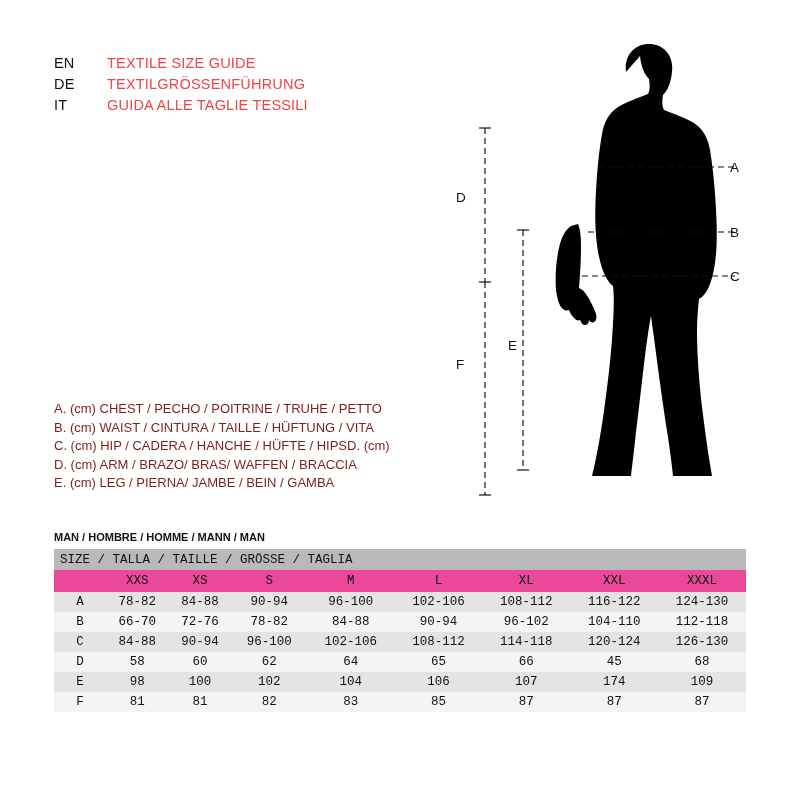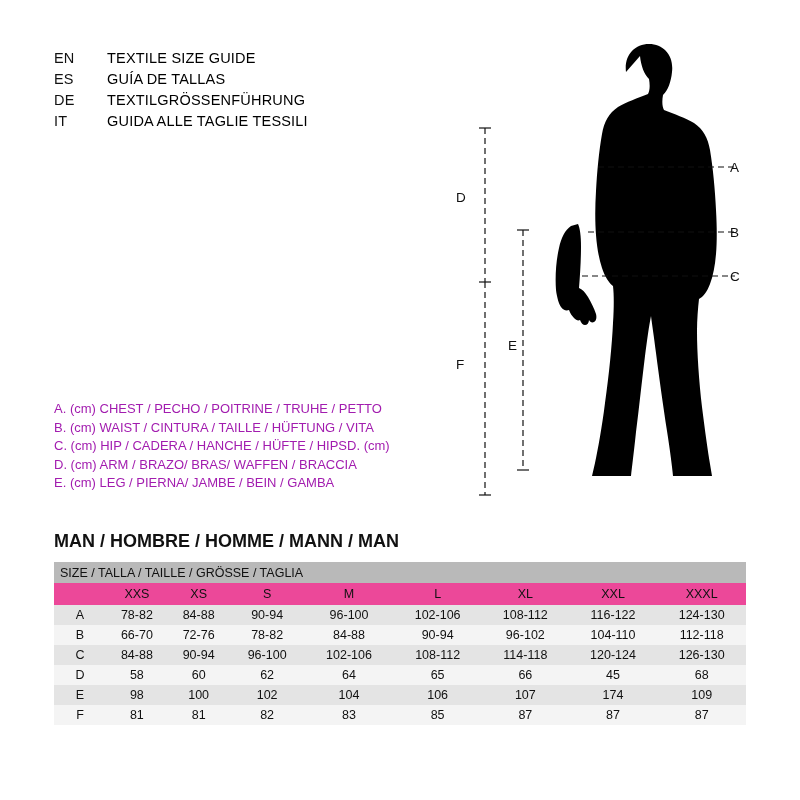--- a/index.html
+++ b/index.html
@@ -21,62 +21,63 @@
   }
 
   
   .lang-block {
     position: absolute;
     left: 54px;
     top: 50px;
   }
   .lang-row {
     display: flex;
-    align-items: flex-start;
+    align-items: flex-end;
     height: 21px;
   }
   .lang-code {
     width: 53px;
     font-size: 14.5px;
     letter-spacing: 0.2px;
     color: #111;
   }
   .lang-text {
     font-size: 14.5px;
     letter-spacing: 0.2px;
-    color: #000000;
+    color: #ef4444;
   }
 
   
   .legend {
     position: absolute;
     left: 54px;
     top: 400px;
   }
   .legend-line {
     font-size: 13px;
     line-height: 18.6px;
-    color: #a21caf;
+    color: #7f1d1d;
     white-space: nowrap;
   }
   .legend-gender {
     position: absolute;
     left: 54px;
     top: 531px;
-    font-size: 18px;
+    font-size: 11px;
     font-weight: bold;
     color: #111;
   }
 
   
   .table-wrap {
     position: absolute;
     left: 54px;
-    top: 562px;
+    top: 549px;
     width: 692px;
+    font-family: Liberation Mono, monospace;
   }
   table.size-table {
     border-collapse: collapse;
     width: 692px;
     font-size: 12.5px;
     color: #111;
   }
   table.size-table td,
   table.size-table th {
     padding: 0;
@@ -126,24 +127,20 @@
 </style>
 </head>
 <body>
 
 <div class="page">
 
   <div class="lang-block">
     <div class="lang-row">
       <span class="lang-code">EN</span>
       <span class="lang-text">TEXTILE SIZE GUIDE</span>
-    </div>
-    <div class="lang-row">
-      <span class="lang-code">ES</span>
-      <span class="lang-text">GUÍA DE TALLAS</span>
     </div>
     <div class="lang-row">
       <span class="lang-code">DE</span>
       <span class="lang-text">TEXTILGRÖSSENFÜHRUNG</span>
     </div>
     <div class="lang-row">
       <span class="lang-code">IT</span>
       <span class="lang-text">GUIDA ALLE TAGLIE TESSILI</span>
     </div>
   </div>

